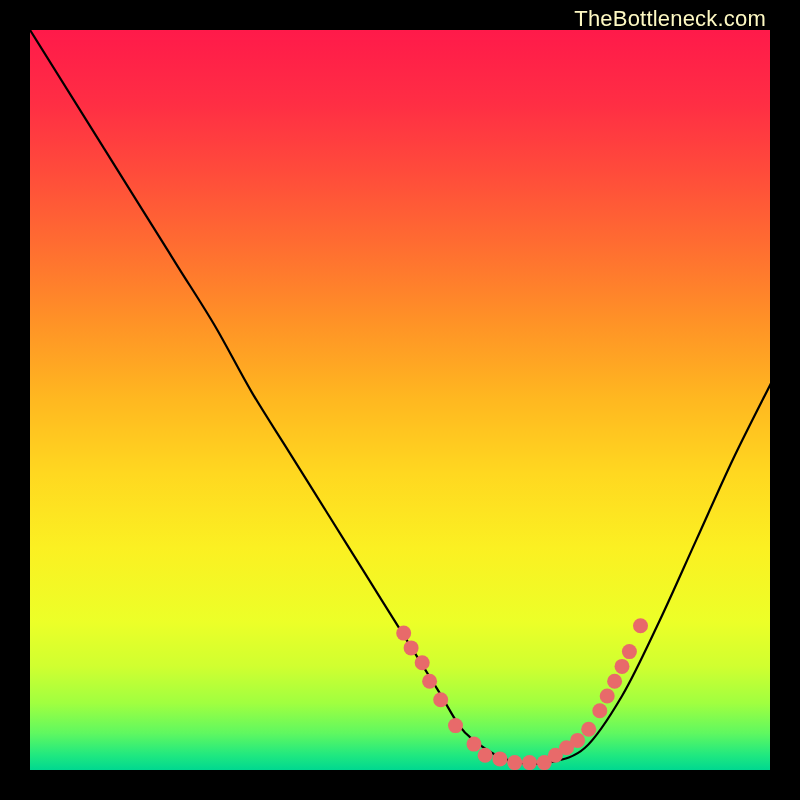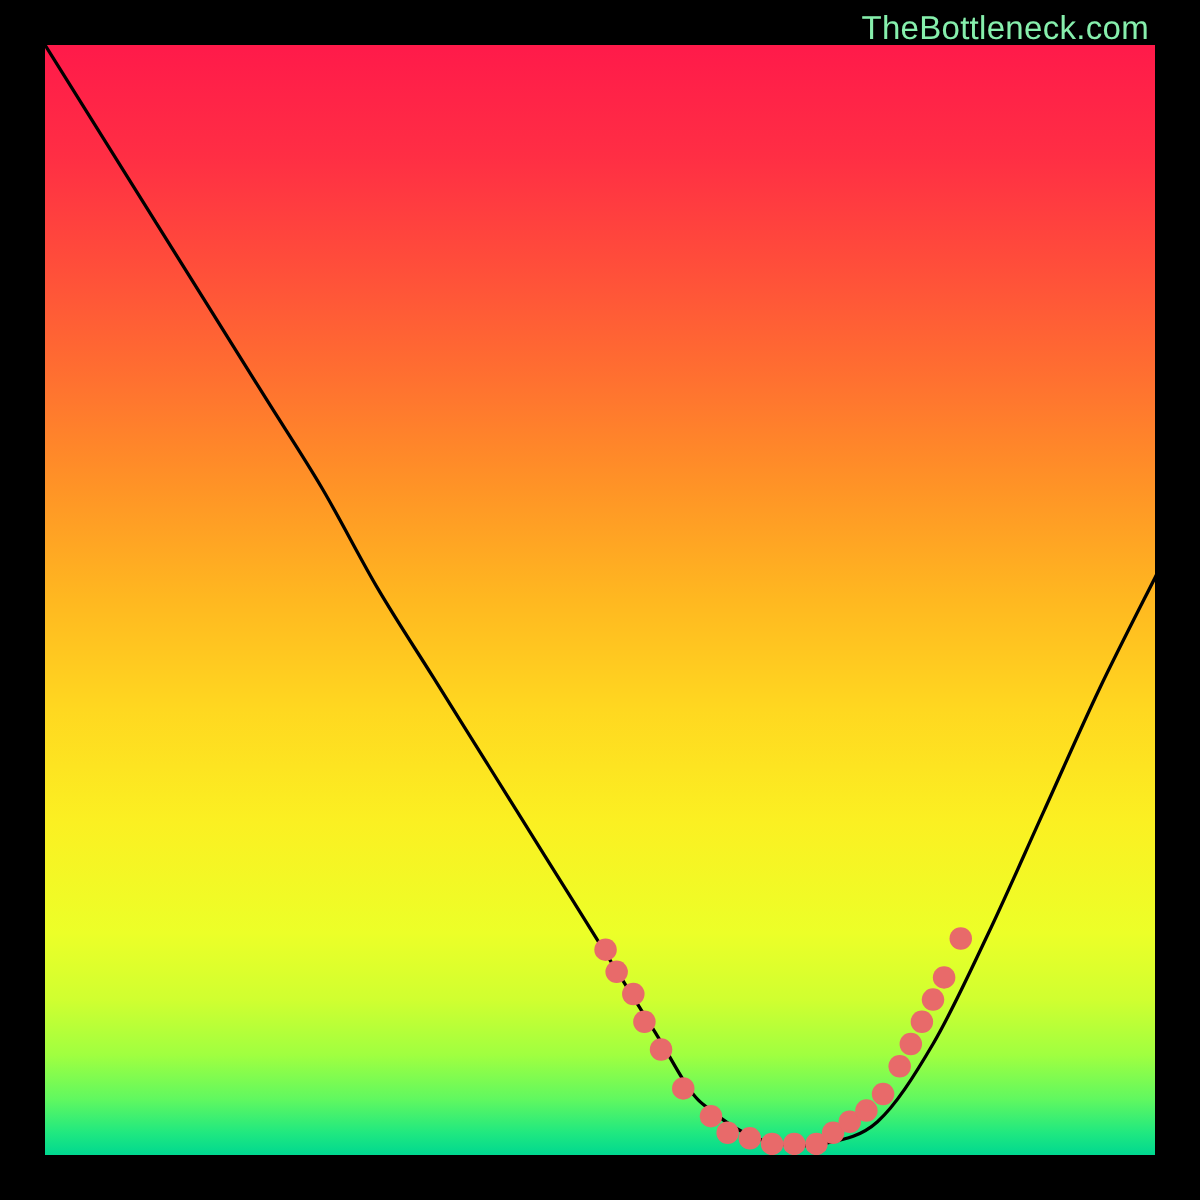--- a/index.html
+++ b/index.html
@@ -17,21 +17,21 @@
     top: 30px;
     width: 740px;
     height: 740px;
   }
   .watermark {
     position: absolute;
     top: 6px;
     right: 34px;
     font-size: 22px;
     font-weight: 500;
-    color: #86efac;
+    color: #fef9c3;
     letter-spacing: 0.2px;
     font-family: Arial, Helvetica, sans-serif;
   }
   svg { display: block; }
 </style>
 </head>
 <body>
 
 <div class="watermark">TheBottleneck.com</div>
 

